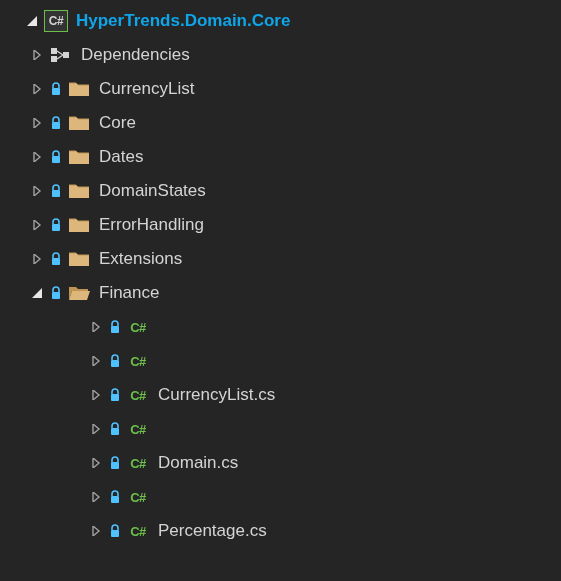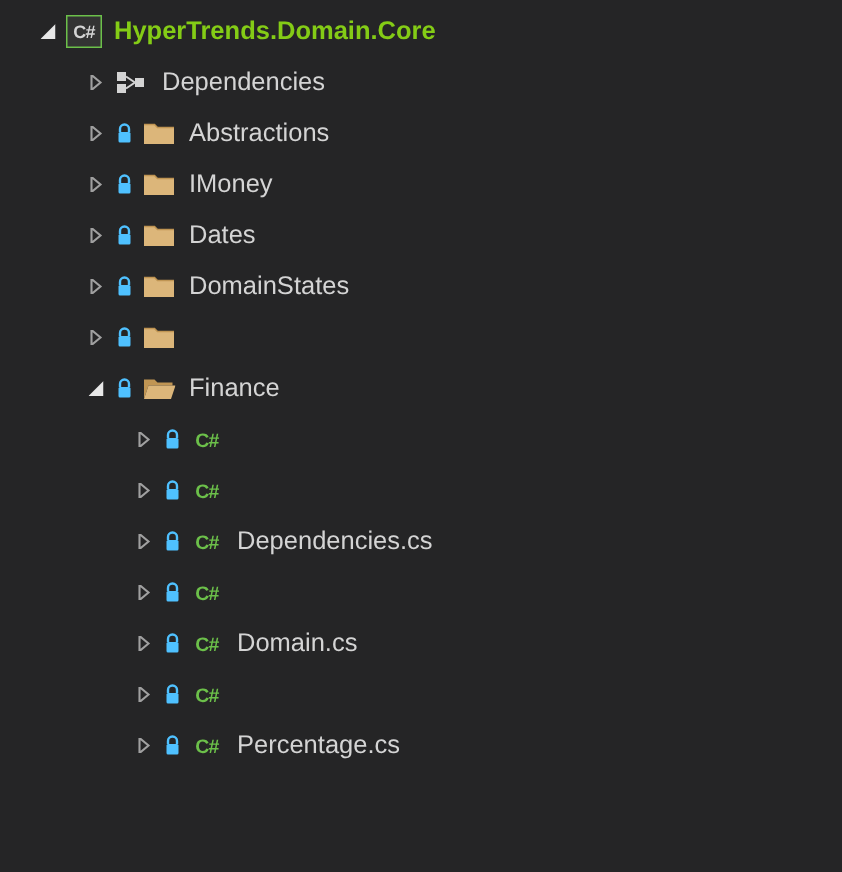--- a/index.html
+++ b/index.html
@@ -73,25 +73,25 @@
   }
   .depicon {
     width: 24px;
     display: flex;
     align-items: center;
     justify-content: center;
     flex-shrink: 0;
     margin-right: 8px;
   }
   .label { color: #d4d4d4; }
-  .label-bold { font-weight: 700; color: #84cc16; }
+  .label-bold { font-weight: 700; color: #0ea5e9; }
   .cs-badge { font-weight: 700; font-size: 13px; color: #6cc04a; }
 
   .indent-0 { padding-left: 24px; }
-  .indent-1 { padding-left: 56px; }
+  .indent-1 { padding-left: 29px; }
   .indent-2 { padding-left: 88px; }
 </style>
 </head>
 <body>
 
 <div class="row indent-0">
   <span class="arrow">
     <svg width="10" height="10" viewBox="0 0 10 10">
         <path d="M0 10 L10 10 L10 0 Z" fill="#e8e8e8"></path>
       </svg>
@@ -129,41 +129,41 @@
           <path d="M2 6 V4 a3 3 0 0 1 6 0 V6" fill="none" stroke="#4fc1ff" stroke-width="1.6"></path>
           <rect x="1" y="6" width="8" height="7" rx="1" fill="#4fc1ff"></rect>
         </svg>
       </span>
       <span class="folder">
         <svg width="22" height="18" viewBox="0 0 22 18">
           <path d="M1 3 h7 l2 2 h11 v11 H1 Z" fill="#dcb67a"></path>
           <path d="M1 3 h7 l2 2 h11" fill="none" stroke="#c09553" stroke-width="1"></path>
         </svg>
       </span>
-      <span class="label">Abstractions</span>
-    </div>
-    <div class="row indent-1">
-      <span class="arrow">
-        <svg width="10" height="10" viewBox="0 0 10 10">
-          <path d="M2 0 L8 5 L2 10 Z" fill="none" stroke="#a0a0a0" stroke-width="1.4"></path>
-        </svg>
-      </span>
-      <span class="lock">
-        <svg width="10" height="14" viewBox="0 0 10 14">
-          <path d="M2 6 V4 a3 3 0 0 1 6 0 V6" fill="none" stroke="#4fc1ff" stroke-width="1.6"></path>
-          <rect x="1" y="6" width="8" height="7" rx="1" fill="#4fc1ff"></rect>
-        </svg>
-      </span>
-      <span class="folder">
-        <svg width="22" height="18" viewBox="0 0 22 18">
-          <path d="M1 3 h7 l2 2 h11 v11 H1 Z" fill="#dcb67a"></path>
-          <path d="M1 3 h7 l2 2 h11" fill="none" stroke="#c09553" stroke-width="1"></path>
-        </svg>
-      </span>
-      <span class="label">IMoney</span>
+      <span class="label">CurrencyList</span>
+    </div>
+    <div class="row indent-1">
+      <span class="arrow">
+        <svg width="10" height="10" viewBox="0 0 10 10">
+          <path d="M2 0 L8 5 L2 10 Z" fill="none" stroke="#a0a0a0" stroke-width="1.4"></path>
+        </svg>
+      </span>
+      <span class="lock">
+        <svg width="10" height="14" viewBox="0 0 10 14">
+          <path d="M2 6 V4 a3 3 0 0 1 6 0 V6" fill="none" stroke="#4fc1ff" stroke-width="1.6"></path>
+          <rect x="1" y="6" width="8" height="7" rx="1" fill="#4fc1ff"></rect>
+        </svg>
+      </span>
+      <span class="folder">
+        <svg width="22" height="18" viewBox="0 0 22 18">
+          <path d="M1 3 h7 l2 2 h11 v11 H1 Z" fill="#dcb67a"></path>
+          <path d="M1 3 h7 l2 2 h11" fill="none" stroke="#c09553" stroke-width="1"></path>
+        </svg>
+      </span>
+      <span class="label">Core</span>
     </div>
     <div class="row indent-1">
       <span class="arrow">
         <svg width="10" height="10" viewBox="0 0 10 10">
           <path d="M2 0 L8 5 L2 10 Z" fill="none" stroke="#a0a0a0" stroke-width="1.4"></path>
         </svg>
       </span>
       <span class="lock">
         <svg width="10" height="14" viewBox="0 0 10 14">
           <path d="M2 6 V4 a3 3 0 0 1 6 0 V6" fill="none" stroke="#4fc1ff" stroke-width="1.6"></path>
@@ -209,20 +209,41 @@
           <path d="M2 6 V4 a3 3 0 0 1 6 0 V6" fill="none" stroke="#4fc1ff" stroke-width="1.6"></path>
           <rect x="1" y="6" width="8" height="7" rx="1" fill="#4fc1ff"></rect>
         </svg>
       </span>
       <span class="folder">
         <svg width="22" height="18" viewBox="0 0 22 18">
           <path d="M1 3 h7 l2 2 h11 v11 H1 Z" fill="#dcb67a"></path>
           <path d="M1 3 h7 l2 2 h11" fill="none" stroke="#c09553" stroke-width="1"></path>
         </svg>
       </span>
+      <span class="label">ErrorHandling</span>
+    </div>
+    <div class="row indent-1">
+      <span class="arrow">
+        <svg width="10" height="10" viewBox="0 0 10 10">
+          <path d="M2 0 L8 5 L2 10 Z" fill="none" stroke="#a0a0a0" stroke-width="1.4"></path>
+        </svg>
+      </span>
+      <span class="lock">
+        <svg width="10" height="14" viewBox="0 0 10 14">
+          <path d="M2 6 V4 a3 3 0 0 1 6 0 V6" fill="none" stroke="#4fc1ff" stroke-width="1.6"></path>
+          <rect x="1" y="6" width="8" height="7" rx="1" fill="#4fc1ff"></rect>
+        </svg>
+      </span>
+      <span class="folder">
+        <svg width="22" height="18" viewBox="0 0 22 18">
+          <path d="M1 3 h7 l2 2 h11 v11 H1 Z" fill="#dcb67a"></path>
+          <path d="M1 3 h7 l2 2 h11" fill="none" stroke="#c09553" stroke-width="1"></path>
+        </svg>
+      </span>
+      <span class="label">Extensions</span>
     </div>
     <div class="row indent-1">
       <span class="arrow">
         <svg width="10" height="10" viewBox="0 0 10 10">
           <path d="M0 10 L10 10 L10 0 Z" fill="#e8e8e8"></path>
         </svg>
       </span>
       <span class="lock">
         <svg width="10" height="14" viewBox="0 0 10 14">
           <path d="M2 6 V4 a3 3 0 0 1 6 0 V6" fill="none" stroke="#4fc1ff" stroke-width="1.6"></path>
@@ -280,21 +301,21 @@
       </span>
       <span class="lock">
         <svg width="10" height="14" viewBox="0 0 10 14">
           <path d="M2 6 V4 a3 3 0 0 1 6 0 V6" fill="none" stroke="#4fc1ff" stroke-width="1.6"></path>
           <rect x="1" y="6" width="8" height="7" rx="1" fill="#4fc1ff"></rect>
         </svg>
       </span>
       <span class="csicon">
         <span class="cs-badge">C#</span>
       </span>
-      <span class="label">Dependencies.cs</span>
+      <span class="label">CurrencyList.cs</span>
     </div>
     <div class="row indent-2">
       <span class="arrow">
         <svg width="10" height="10" viewBox="0 0 10 10">
           <path d="M2 0 L8 5 L2 10 Z" fill="none" stroke="#a0a0a0" stroke-width="1.4"></path>
         </svg>
       </span>
       <span class="lock">
         <svg width="10" height="14" viewBox="0 0 10 14">
           <path d="M2 6 V4 a3 3 0 0 1 6 0 V6" fill="none" stroke="#4fc1ff" stroke-width="1.6"></path>

